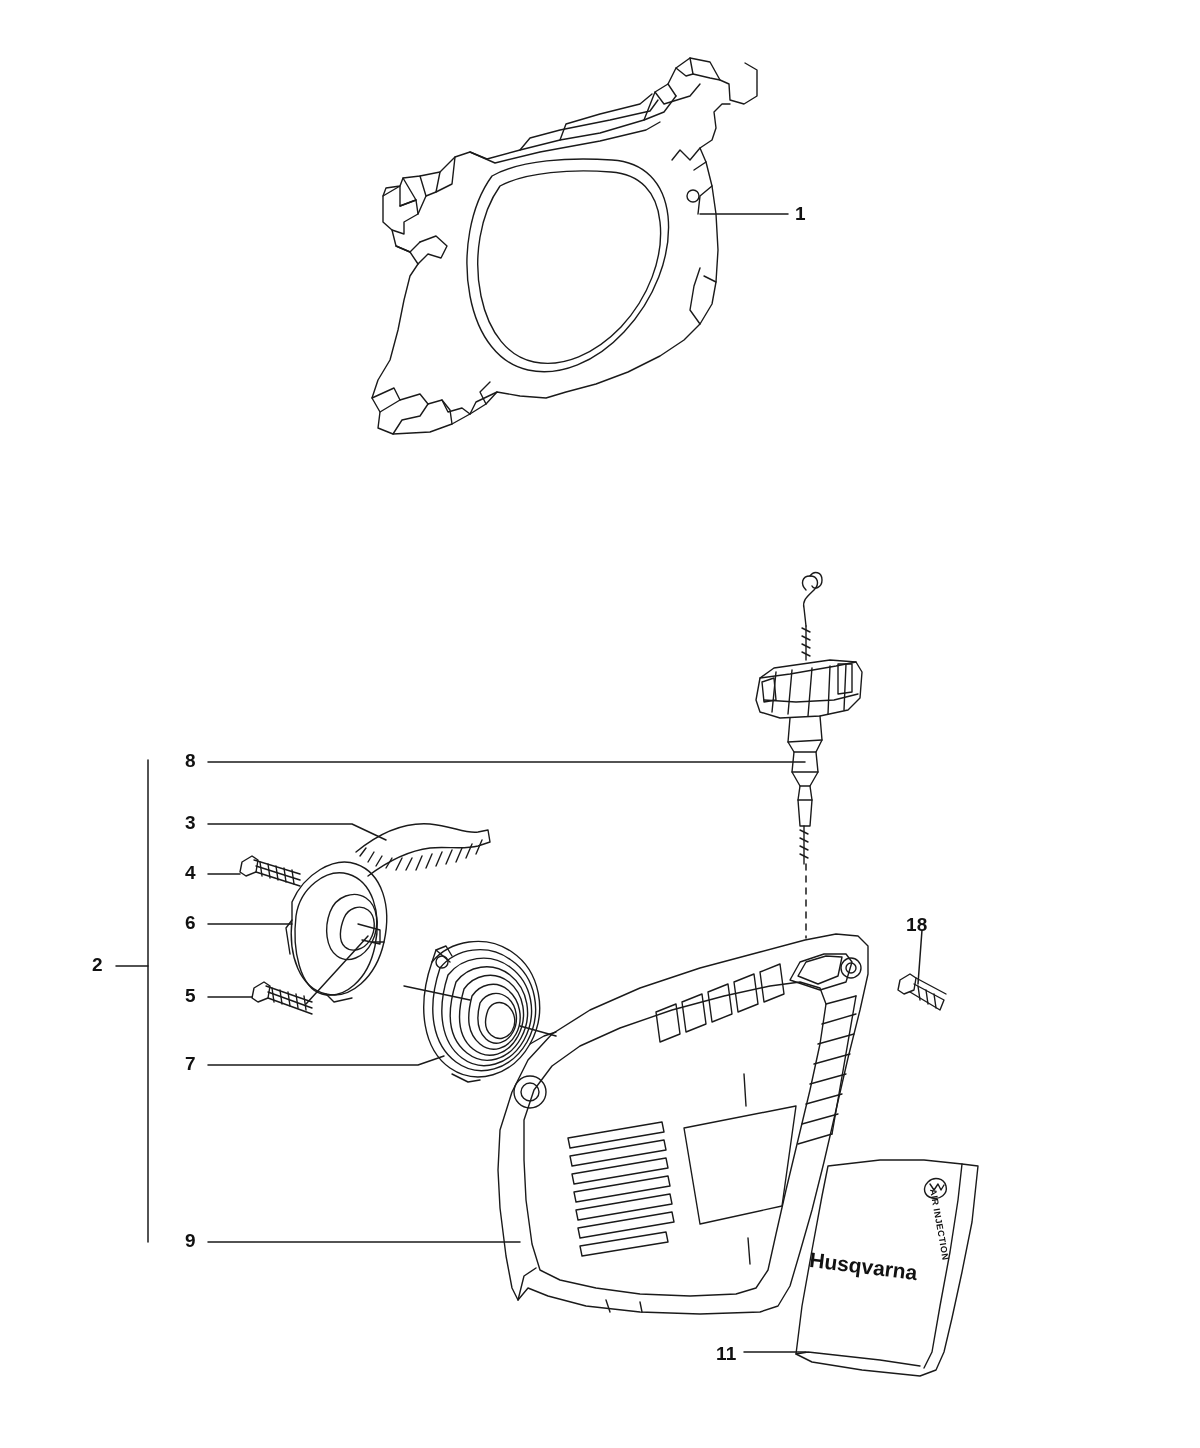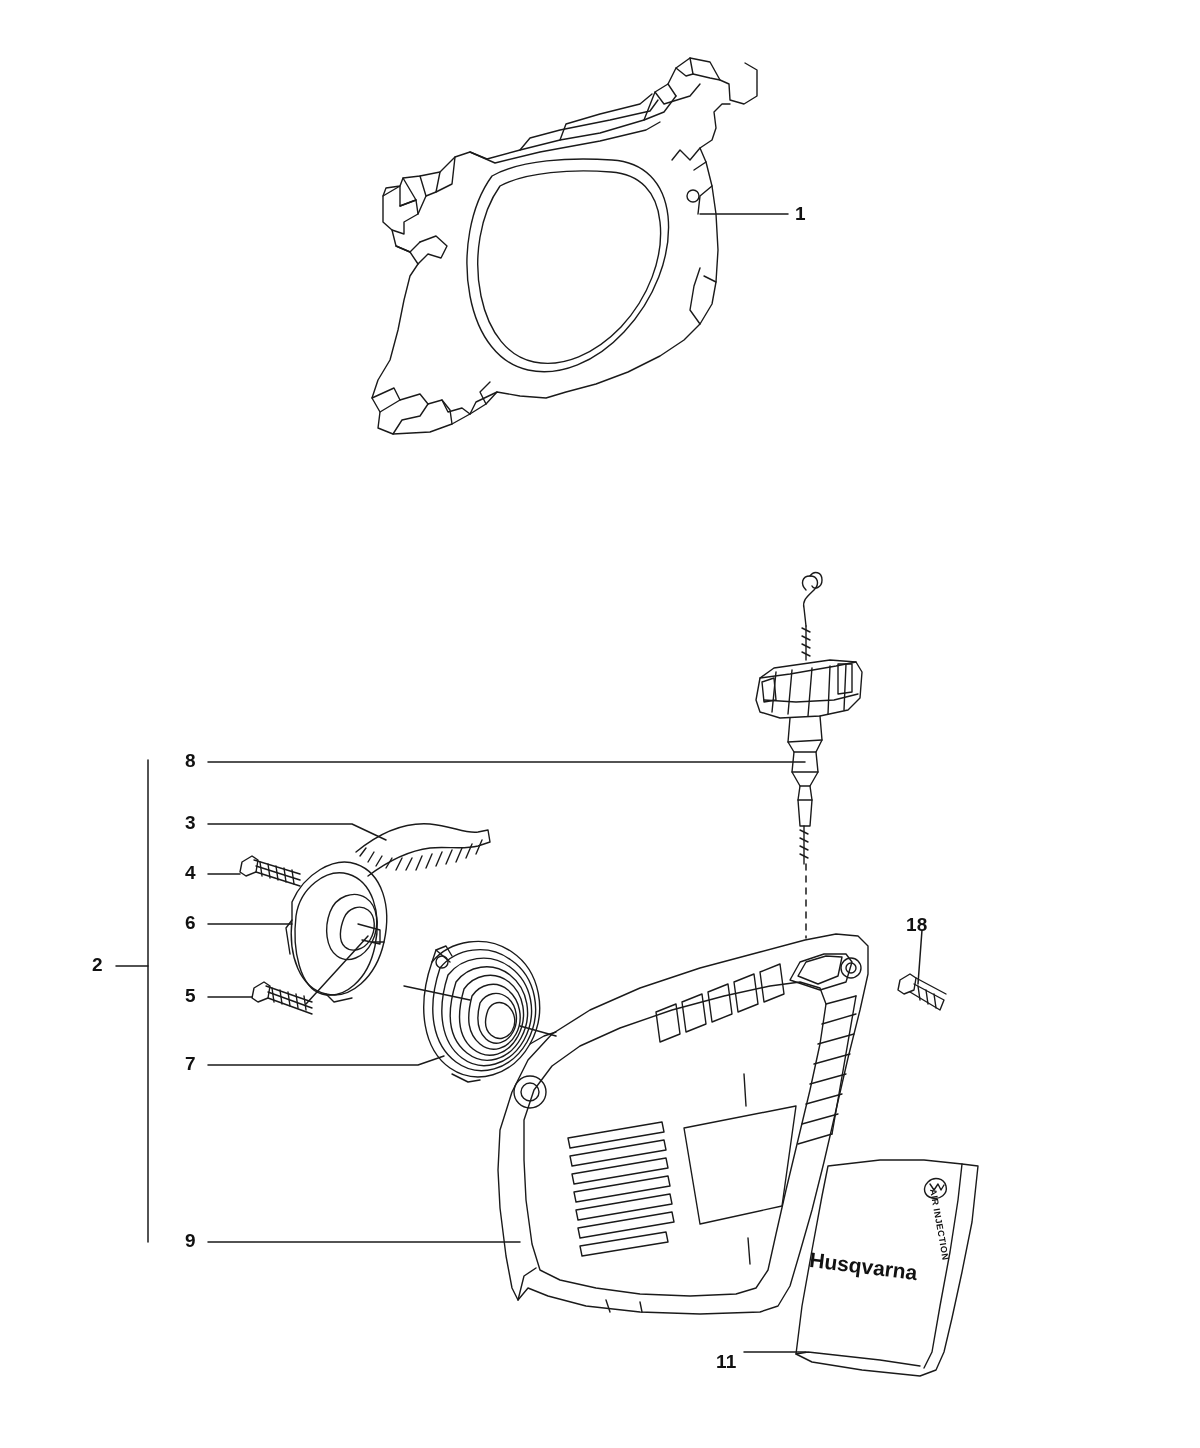--- a/index.html
+++ b/index.html
@@ -316,18 +316,18 @@
   <div class="callout-label" style="left:795px; top:203px;">1</div>
   <div class="callout-label" style="left:92px;  top:954px;">2</div>
   <div class="callout-label" style="left:185px; top:812px;">3</div>
   <div class="callout-label" style="left:185px; top:862px;">4</div>
   <div class="callout-label" style="left:185px; top:985px;">5</div>
   <div class="callout-label" style="left:185px; top:912px;">6</div>
   <div class="callout-label" style="left:185px; top:1053px;">7</div>
   <div class="callout-label" style="left:185px; top:750px;">8</div>
   <div class="callout-label" style="left:185px; top:1230px;">9</div>
   <div class="callout-label" style="left:906px; top:914px;">18</div>
-  <div class="callout-label" style="left:716px; top:1343px;margin-top:8px;">11</div>
+  <div class="callout-label" style="left:716px; top:1343px;">11</div>
 
   <div class="brand-text" style="left:811px; top:1248px; font-size:21px; transform:rotate(7deg); transform-origin:left top;">Husqvarna</div>
   <div class="brand-text" style="left:938px; top:1188px; font-size:9px; letter-spacing:0.5px; transform:rotate(80deg); transform-origin:left top;">AIR INJECTION</div>
 
 </div>
 
 </body></html>

